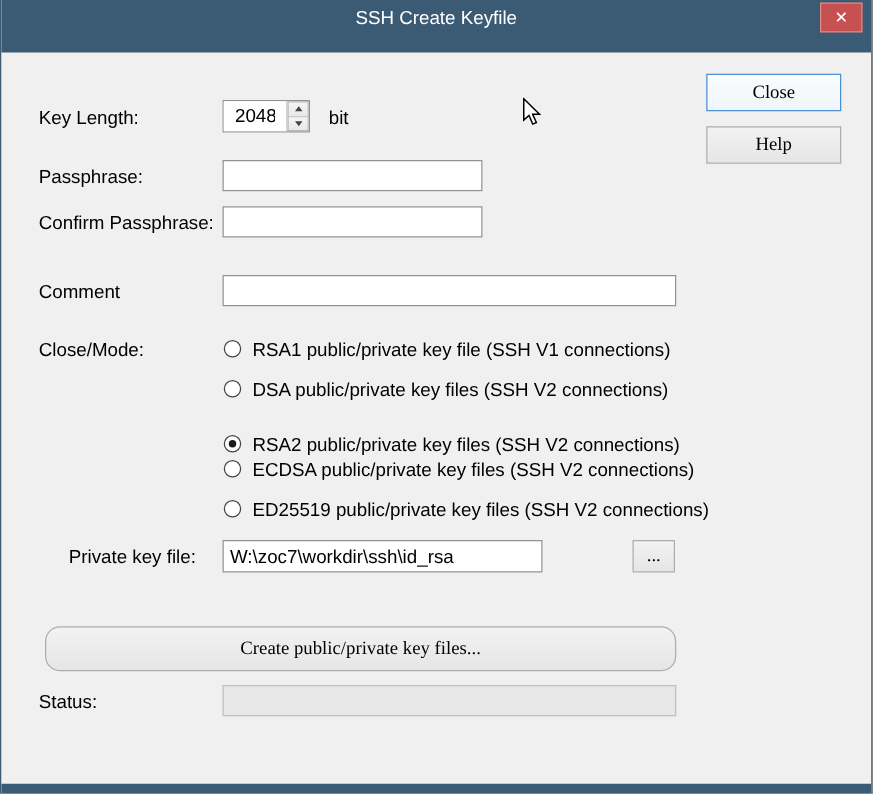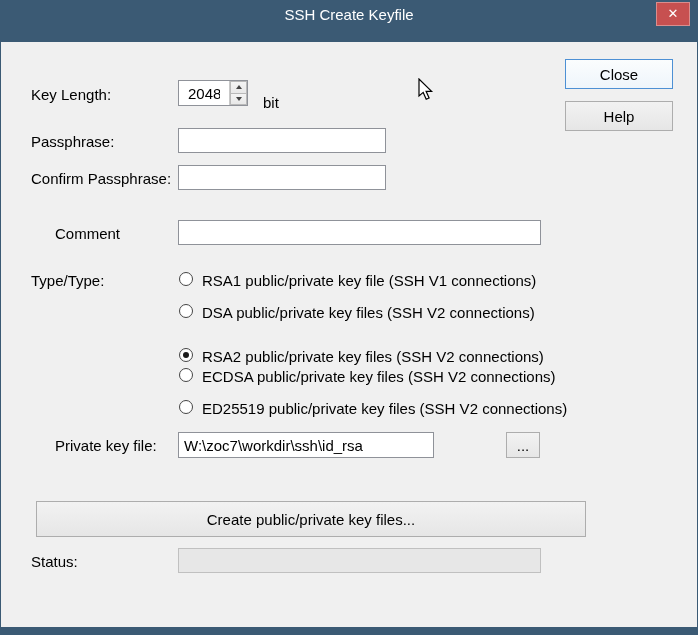--- a/index.html
+++ b/index.html
@@ -37,21 +37,21 @@
     border:1px solid #8f9299; background:#fff;
     font-family:inherit; font-size:15px; padding:0 5px;
   }
   .tb:disabled, .tb.readonly {
     background:#e7e7e7; border-color:#c0c0c0; color:#444;
   }
   .btn {
     position:absolute;
     background:linear-gradient(#f2f2f2,#e6e6e6);
     border:1px solid #adadad;
-    font-family:Liberation Sans, sans-serif; font-size:15px; color:#000;
+    font-family:Liberation Serif, serif; font-size:15px; color:#000;
     display:flex; align-items:center; justify-content:center;
     cursor:default;
   }
   .btn.default {
     background:linear-gradient(#fbfdfe,#eef5fb);
     border:1px solid #4d90d4;
   }
   
   .spinner {
     position:absolute; left:177px; top:80px;
@@ -102,32 +102,32 @@
     <input value="2048" style="">
     <div class="spincol">
       <div class="spinbtn">
           <span class="tri-up"></span>
         </div>
       <div class="spinbtn">
           <span class="tri-down"></span>
         </div>
     </div>
   </div>
-  <div class="label" style="left:262px; top:94px;">bit</div>
+  <div class="label" style="left:262px; top:86px;">bit</div>
 
   <div class="label" style="left:30px; top:133px;">Passphrase:</div>
   <input class="tb" style="left: 177px; top: 128px; width: 208px;" value="">
 
   <div class="label" style="left:30px; top:170px;">Confirm Passphrase:</div>
   <input class="tb" style="left: 177px; top: 165px; width: 208px;" value="">
 
-  <div class="label" style="left:30px; top:225px;margin-left:24px;">Comment</div>
+  <div class="label" style="left:30px; top:225px;">Comment</div>
   <input class="tb" style="left: 177px; top: 220px; width: 363px;" value="">
 
-  <div class="label" style="left:30px; top:272px;">Type/Type:</div>
+  <div class="label" style="left:30px; top:272px;">Close/Mode:</div>
 
   <div class="radio-row" style="top:272px;">
     <span class="radio"></span>
     <span>RSA1 public/private key file (SSH V1 connections)</span>
   </div>
   <div class="radio-row" style="top:304px;">
     <span class="radio"></span>
     <span>DSA public/private key files (SSH V2 connections)</span>
   </div>
   <div class="radio-row" style="top:348px;">
@@ -142,21 +142,21 @@
     <span class="radio"></span>
     <span>ED25519 public/private key files (SSH V2 connections)</span>
   </div>
 
   <div class="label" style="left:30px; top:437px;margin-left:24px;">Private key file:</div>
   <input class="tb" style="left: 177px; top: 432px; width: 256px; height: 26px;" value="W:\zoc7\workdir\ssh\id_rsa">
   <div class="btn" style="left:505px; top:432px; width:34px; height:26px;">
     <span>...</span>
   </div>
 
-  <div class="btn" style="left:35px; top:501px; width:550px; height:36px;">
+  <div class="btn" style="left:35px; top:501px; width:505px; height:36px;border-radius:12px;">
     <span>Create public/private key files...</span>
   </div>
 
   <div class="label" style="left:30px; top:553px;">Status:</div>
   <input class="tb readonly" style="left: 177px; top: 548px; width: 363px;" readonly="" value="">
 
   <div class="btn default" style="left:564px; top:59px; width:108px; height:30px;">
     <span>Close</span>
   </div>
   <div class="btn" style="left:564px; top:101px; width:108px; height:30px;">

